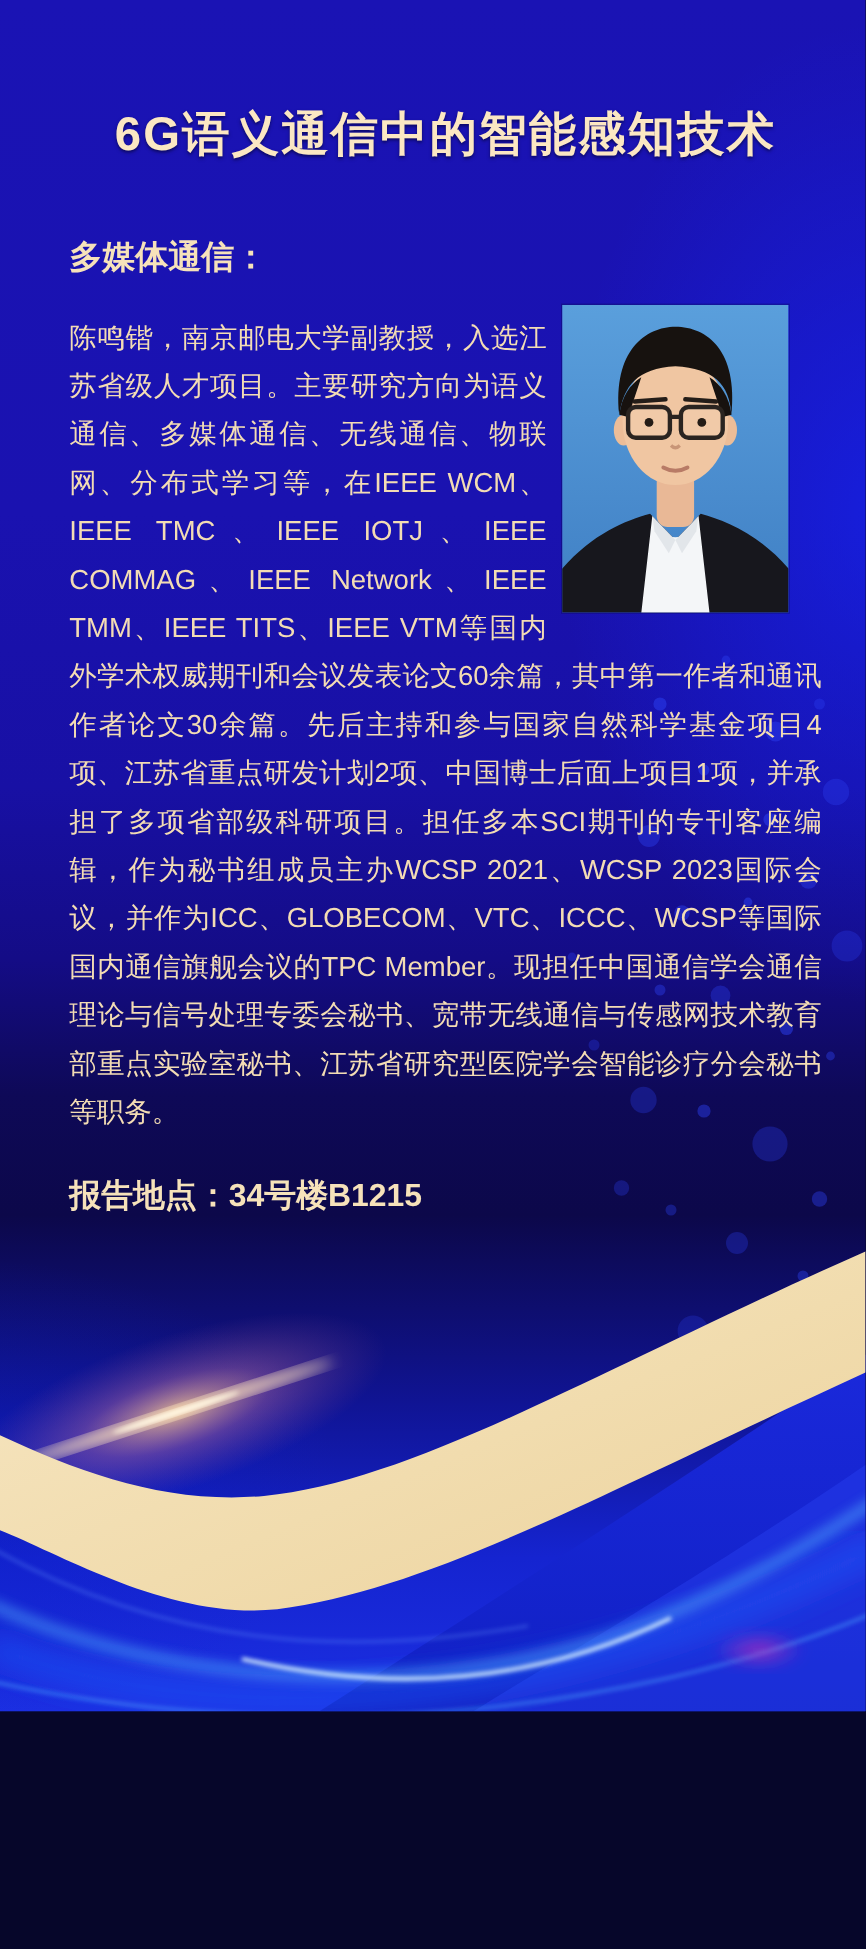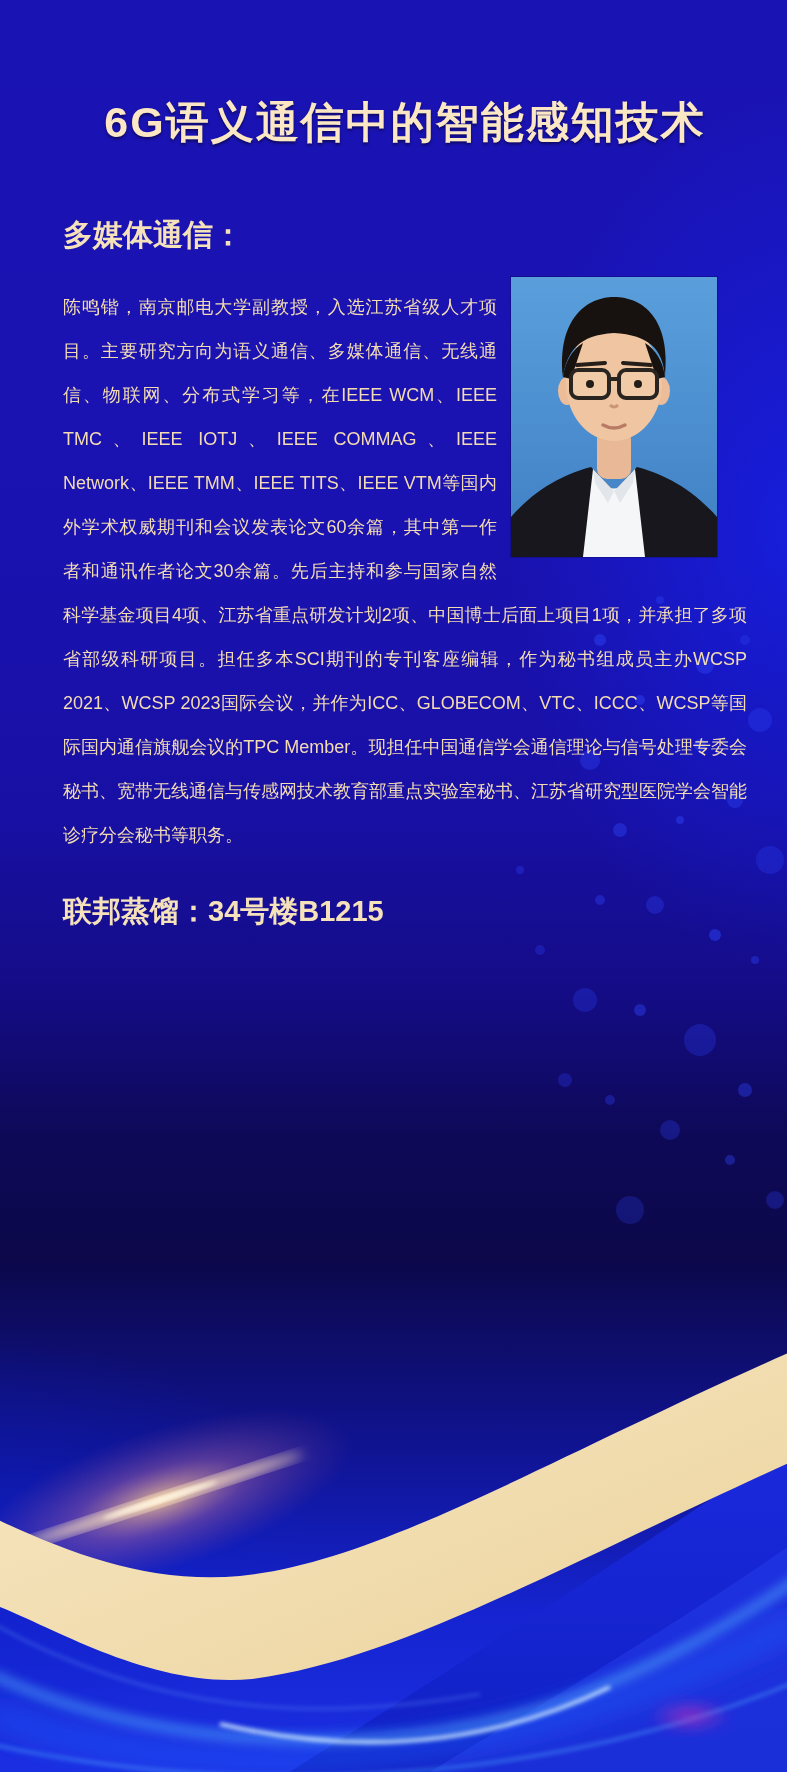--- a/index.html
+++ b/index.html
@@ -1,35 +1,35 @@
 <!DOCTYPE html>
 <html><head>
 <meta charset="utf-8">
 <style>
   html,body{margin:0;padding:0;background:#06062a;}
   .poster{
-    position:relative;width:787px;height:1772px;margin:0 auto;overflow:hidden;
+    position:relative;width:787px;height:1556px;margin:0 auto;overflow:hidden;
     font-family:"Liberation Sans","DejaVu Sans",sans-serif;
     background:
       radial-gradient(ellipse 420px 640px at 102% 30%, rgba(20,40,255,0.55), rgba(20,40,255,0) 70%),
       radial-gradient(ellipse 500px 300px at -5% 87%, rgba(10,30,200,0.45), rgba(10,30,200,0) 70%),
       linear-gradient(180deg,#1a13b4 0%,#1a12b0 30%,#1810a4 46%,#140c86 56%,#0e0957 64%,#0c084a 71%,#101494 82%,#1524d0 91%,#1b2fe2 100%);
   }
   .bokeh{position:absolute;top:540px;left:0;width:787px;height:740px;z-index:1;pointer-events:none;}
   .decor{position:absolute;left:0;bottom:0;width:787px;height:480px;z-index:2;pointer-events:none;}
   .content{position:absolute;inset:0;z-index:3;padding:94px 40px 0 63px;box-sizing:border-box;}
   .title{
     margin:0;text-align:center;font-size:43px;line-height:56px;font-weight:bold;
     letter-spacing:2px;color:#fbe7c3;text-shadow:0 2px 3px rgba(0,0,30,.55);
   }
   .section-heading{
     margin:65px 0 0 0;font-size:30px;line-height:40px;font-weight:bold;color:#f6e2ba;
   }
   .bio{
-    margin:30px 0 0 0;font-size:18px;line-height:44px;color:#f3dcb4;
+    margin:30px 0 0 0;font-size:25px;line-height:44px;color:#f3dcb4;
     text-align:justify;text-justify:inter-ideograph;font-weight:500;
   }
   .photo-box{float:right;width:236px;height:300px;margin:-8px 0 4px 14px;}
   .photo-frame{width:206px;height:280px;overflow:hidden;box-shadow:0 0 0 1px rgba(0,0,40,.25);}
   .details{margin:30px 0 0 0;}
   .detail-row{font-size:29px;line-height:48px;font-weight:bold;color:#f6e2ba;}
   .abstract{
     margin:30px 0 0 0;font-size:25px;line-height:44px;color:#f3dcb4;
     text-align:justify;text-justify:inter-ideograph;font-weight:500;
   }
@@ -170,18 +170,18 @@
             <path d="M 72 280 L 82 192 C 94 218, 112 218, 124 192 L 134 280 Z" fill="#f4f6f8"></path>
             <path d="M 82 192 L 103 214 L 97 226 L 84 206 Z" fill="#e2e6ea"></path>
             <path d="M 124 192 L 103 214 L 109 226 L 122 206 Z" fill="#e2e6ea"></path>
           </svg>
         </span>
       </span>
       <span>陈鸣锴，南京邮电大学副教授，入选江苏省级人才项目。主要研究方向为语义通信、多媒体通信、无线通信、物联网、分布式学习等，在IEEE WCM、IEEE TMC、IEEE IOTJ、IEEE COMMAG、IEEE Network、IEEE TMM、IEEE TITS、IEEE VTM等国内外学术权威期刊和会议发表论文60余篇，其中第一作者和通讯作者论文30余篇。先后主持和参与国家自然科学基金项目4项、江苏省重点研发计划2项、中国博士后面上项目1项，并承担了多项省部级科研项目。担任多本SCI期刊的专刊客座编辑，作为秘书组成员主办WCSP 2021、WCSP 2023国际会议，并作为ICC、GLOBECOM、VTC、ICCC、WCSP等国际国内通信旗舰会议的TPC Member。现担任中国通信学会通信理论与信号处理专委会秘书、宽带无线通信与传感网技术教育部重点实验室秘书、江苏省研究型医院学会智能诊疗分会秘书等职务。</span>
     </p>
 
     <div class="details">
-      <div class="detail-row"><span>联邦蒸馏：</span><span>34号楼B1215</span></div>
+      <div class="detail-row"><span>报告地点：</span><span>34号楼B1215</span></div>
     </div>
 
 
   </div>
 </div>
 
 </body></html>

